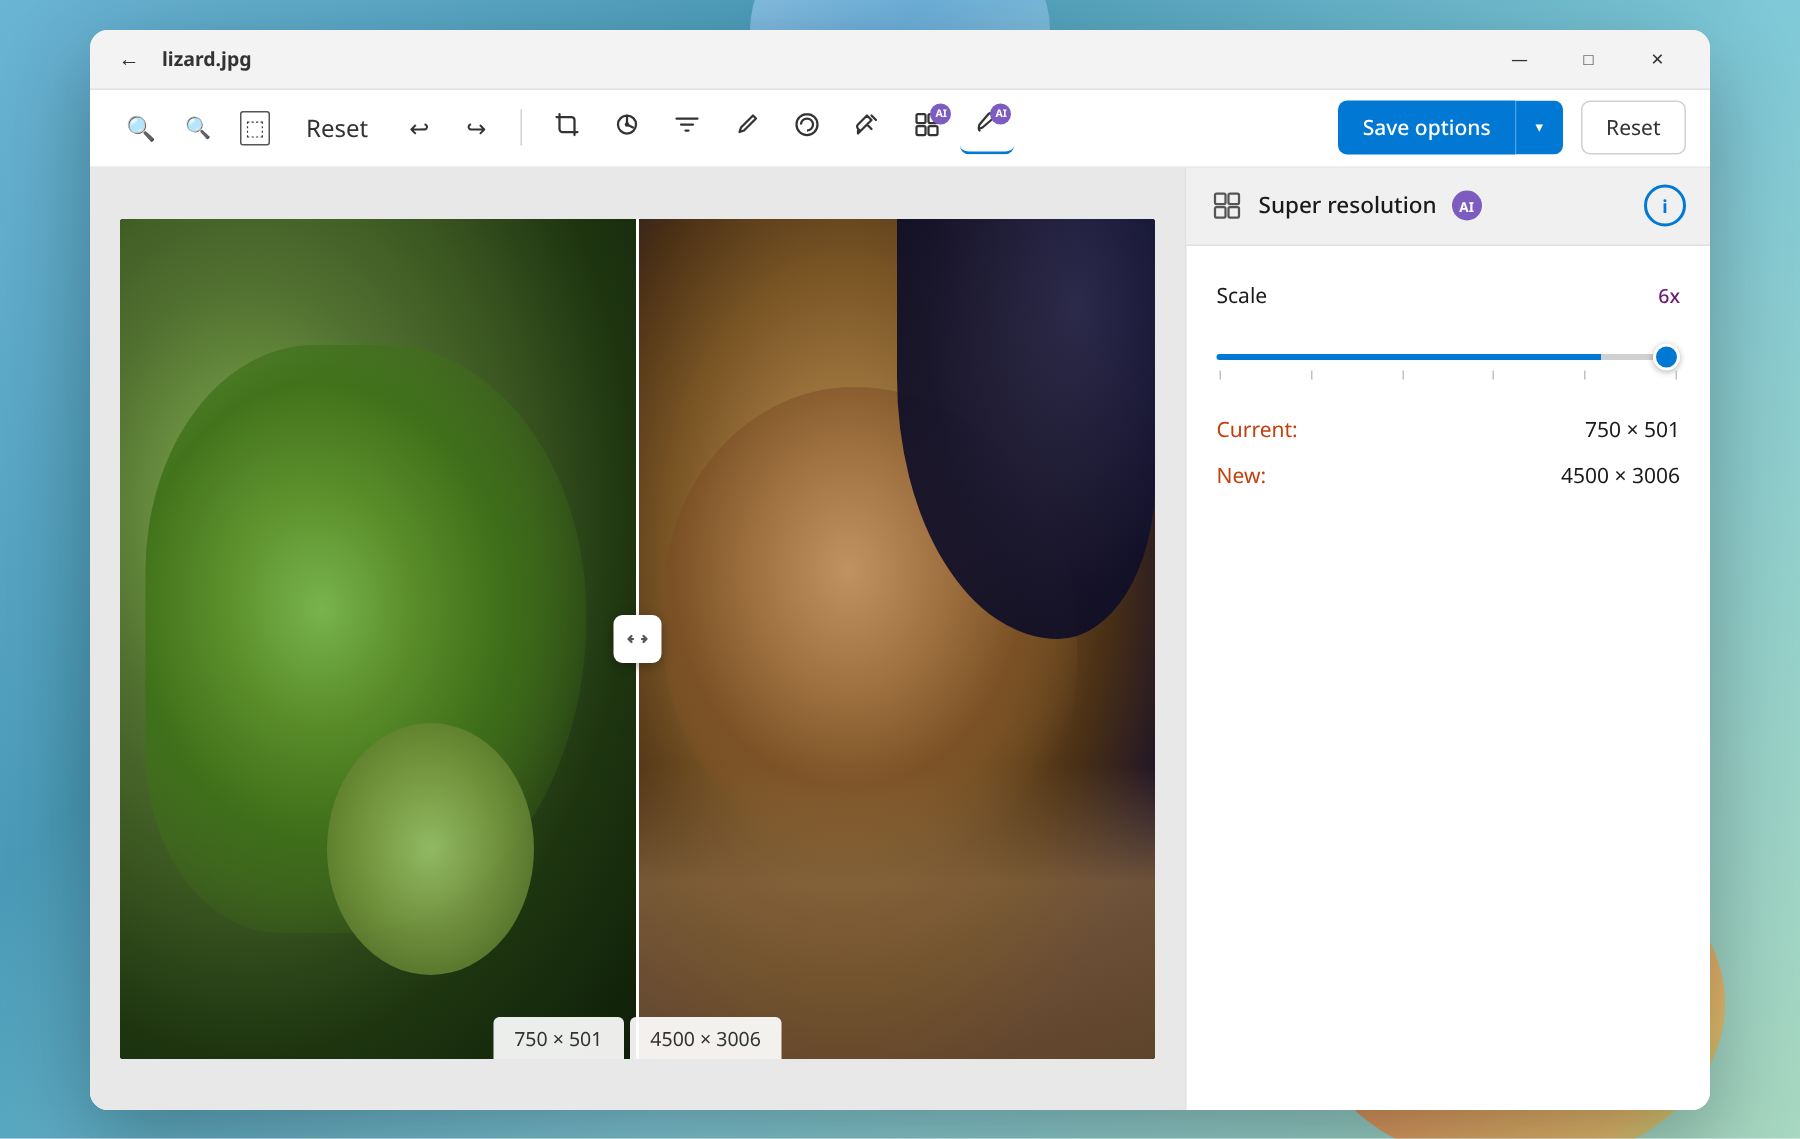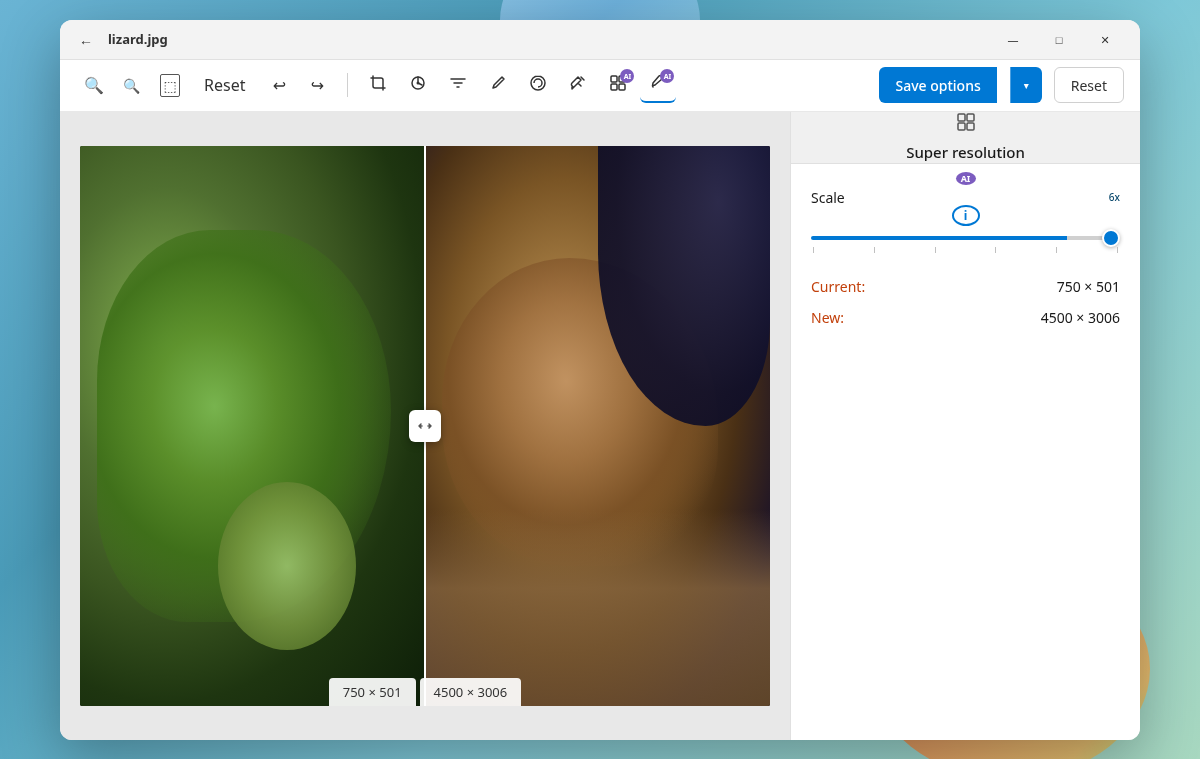--- a/index.html
+++ b/index.html
@@ -335,21 +335,20 @@
     }
 
     .panel-header {
       height: 52px;
       background: #f0f0f0;
       display: flex;
       align-items: center;
       padding: 0 16px;
       gap: 10px;
       border-bottom: 1px solid #e0e0e0;
-      flex-direction: column;
     }
 
     .panel-icon {
       width: 22px;
       height: 22px;
       display: flex;
       align-items: center;
       justify-content: center;
       font-size: 16px;
     }
@@ -401,22 +400,22 @@
       margin-bottom: 16px;
       gap: 20px;
     }
 
     .scale-label {
       font-size: 14px;
       color: #1a1a1a;
     }
 
     .scale-value {
-      font-size: 10px;
-      color: #0c4a6e;
+      font-size: 13px;
+      color: #701a75;
       font-weight: 500;
     }
 
     .slider-container {
       position: relative;
       margin-bottom: 24px;
     }
 
     .slider-ticks {
       display: flex;
@@ -582,21 +581,21 @@
       <span>
         <svg width="18" height="18" viewBox="0 0 18 18" fill="none">
           <path d="M4 14s-1-1 0-4l6-7a2 2 0 013 3l-7 6c-2 1-3 0-2 2z" stroke="#333" stroke-width="1.5" stroke-linecap="round" stroke-linejoin="round"></path>
         </svg>
       </span>
       <div class="ai-badge">AI</div>
     </div>
 
     <div class="toolbar-spacer"></div>
 
-    <div style="display:flex; align-items:center; gap:13px;">
+    <div style="display:flex; align-items:center; gap:0;">
       <button class="save-options-btn">Save options</button>
       <button class="save-options-dropdown">
         <span>▾</span>
       </button>
     </div>
     <button class="cancel-btn">Reset</button>
   </div>
 
   <div class="main-content">
 

